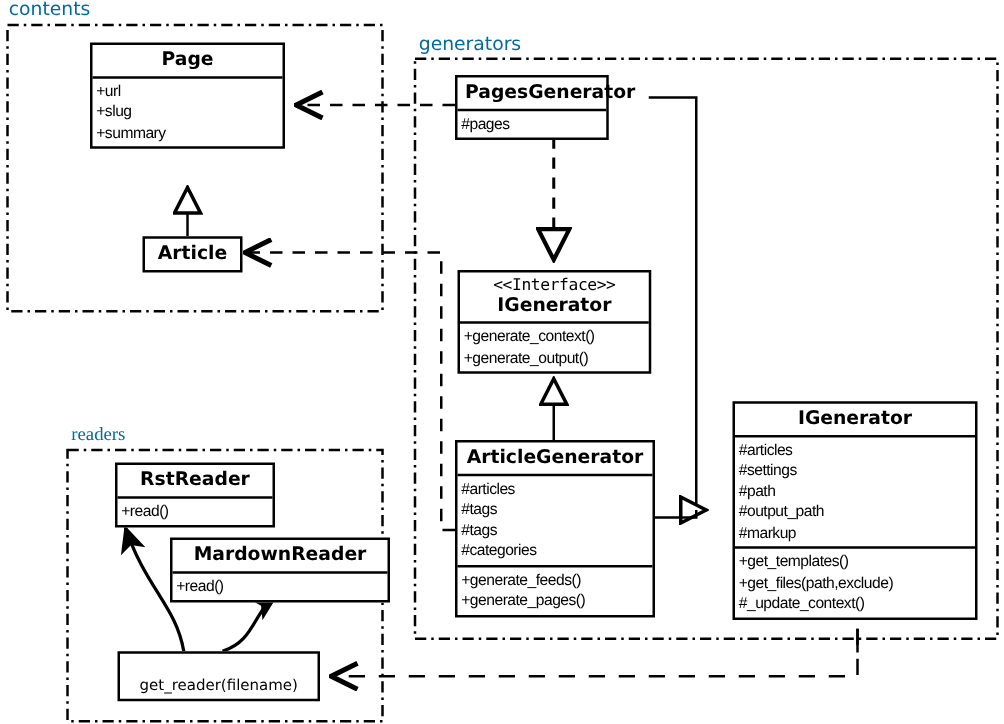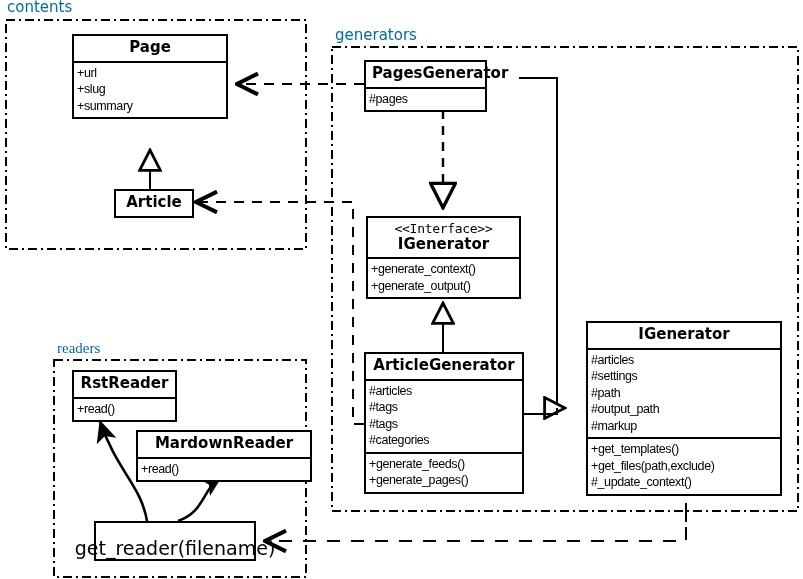--- a/index.html
+++ b/index.html
@@ -79,21 +79,21 @@
     border: 2px solid #000;
     background: #fff;
     box-sizing: border-box;
     display: flex;
     align-items: center;
     justify-content: center;
     z-index: 5;
   }
   .fnbox .row {
     font-family: "DejaVu Sans", sans-serif;
-    font-size: 19px;
+    font-size: 12px;
     color: #000;
     white-space: nowrap;
     margin-top: 13px;
   }
 </style>
 </head>
 <body>
 
 <div id="canvas">
 
@@ -220,21 +220,21 @@
       <div class="row">#output_path</div>
       <div class="row">#markup</div>
     </div>
     <div class="sect">
       <div class="row">+get_templates()</div>
       <div class="row">+get_files(path,exclude)</div>
       <div class="row">#_update_context()</div>
     </div>
   </div>
 
-  <div class="uml" style="left:72px; top:370px; width:105px;">
+  <div class="uml" style="left:92px; top:370px; width:128px;">
     <div class="hdr">RstReader</div>
     <div class="sect">
       <div class="row">+read()</div>
     </div>
   </div>
 
   <div class="uml" style="left:136px; top:430px; width:176px;">
     <div class="hdr">MardownReader</div>
     <div class="sect">
       <div class="row">+read()</div>

